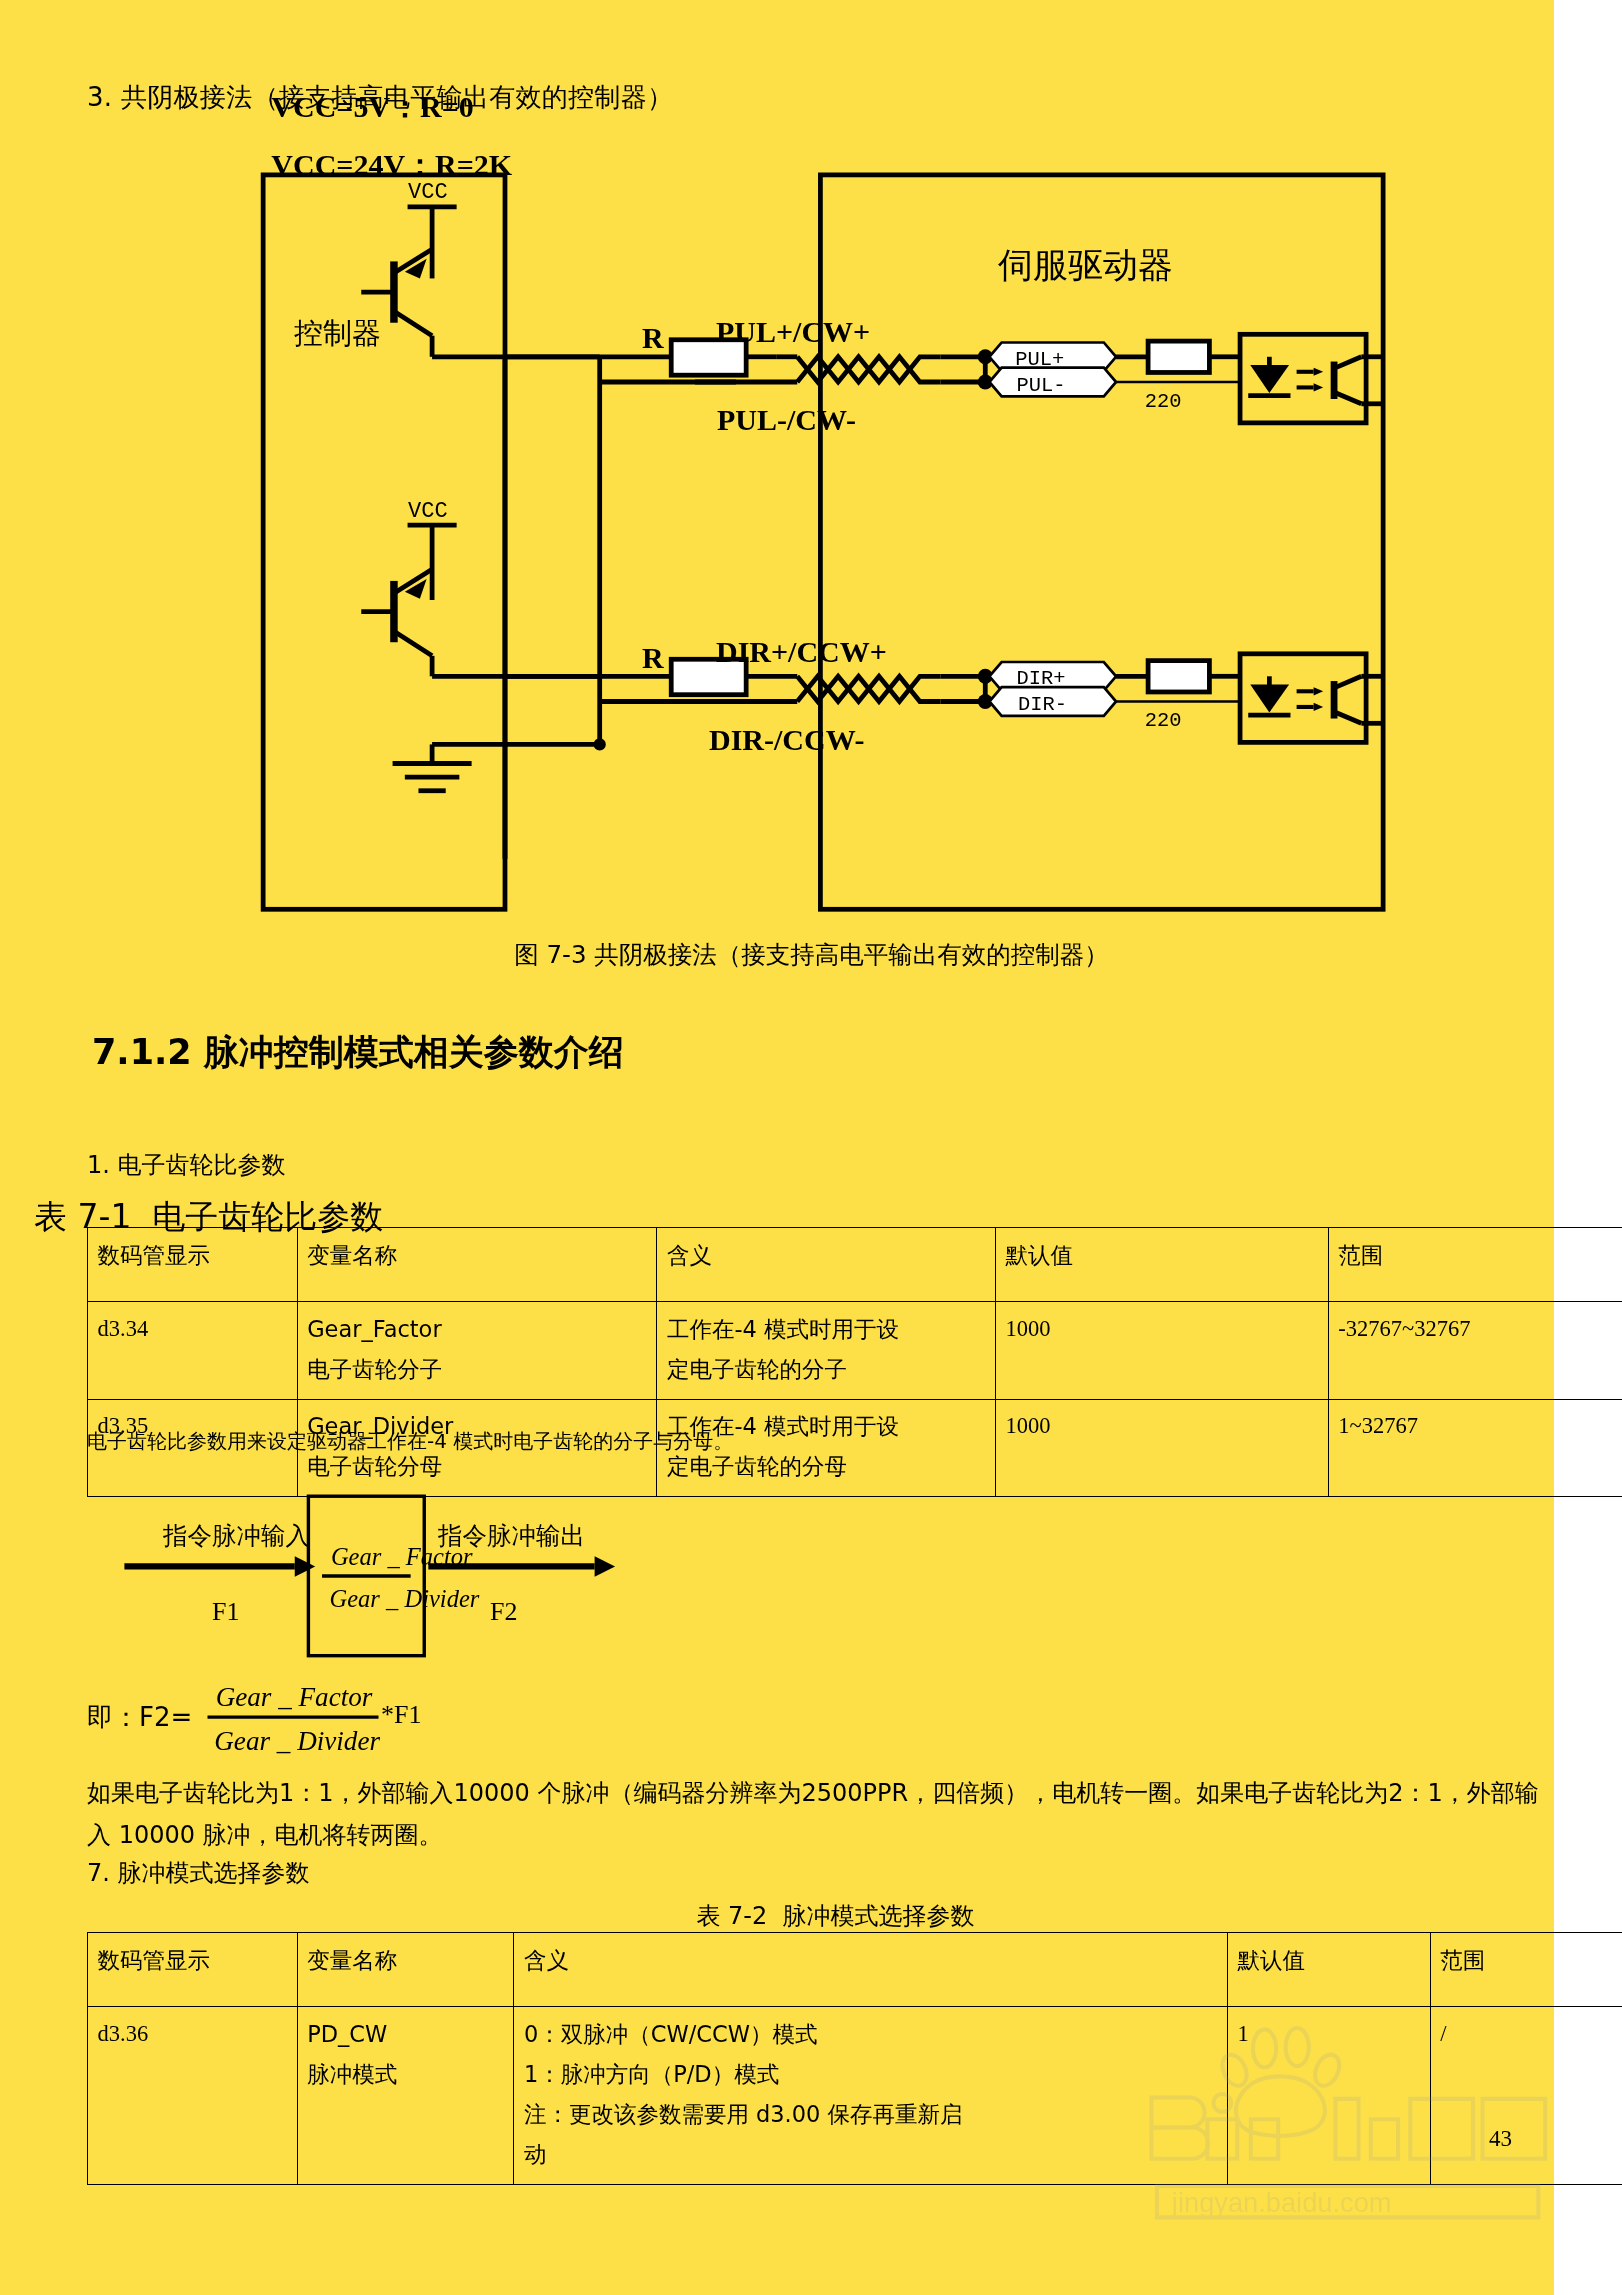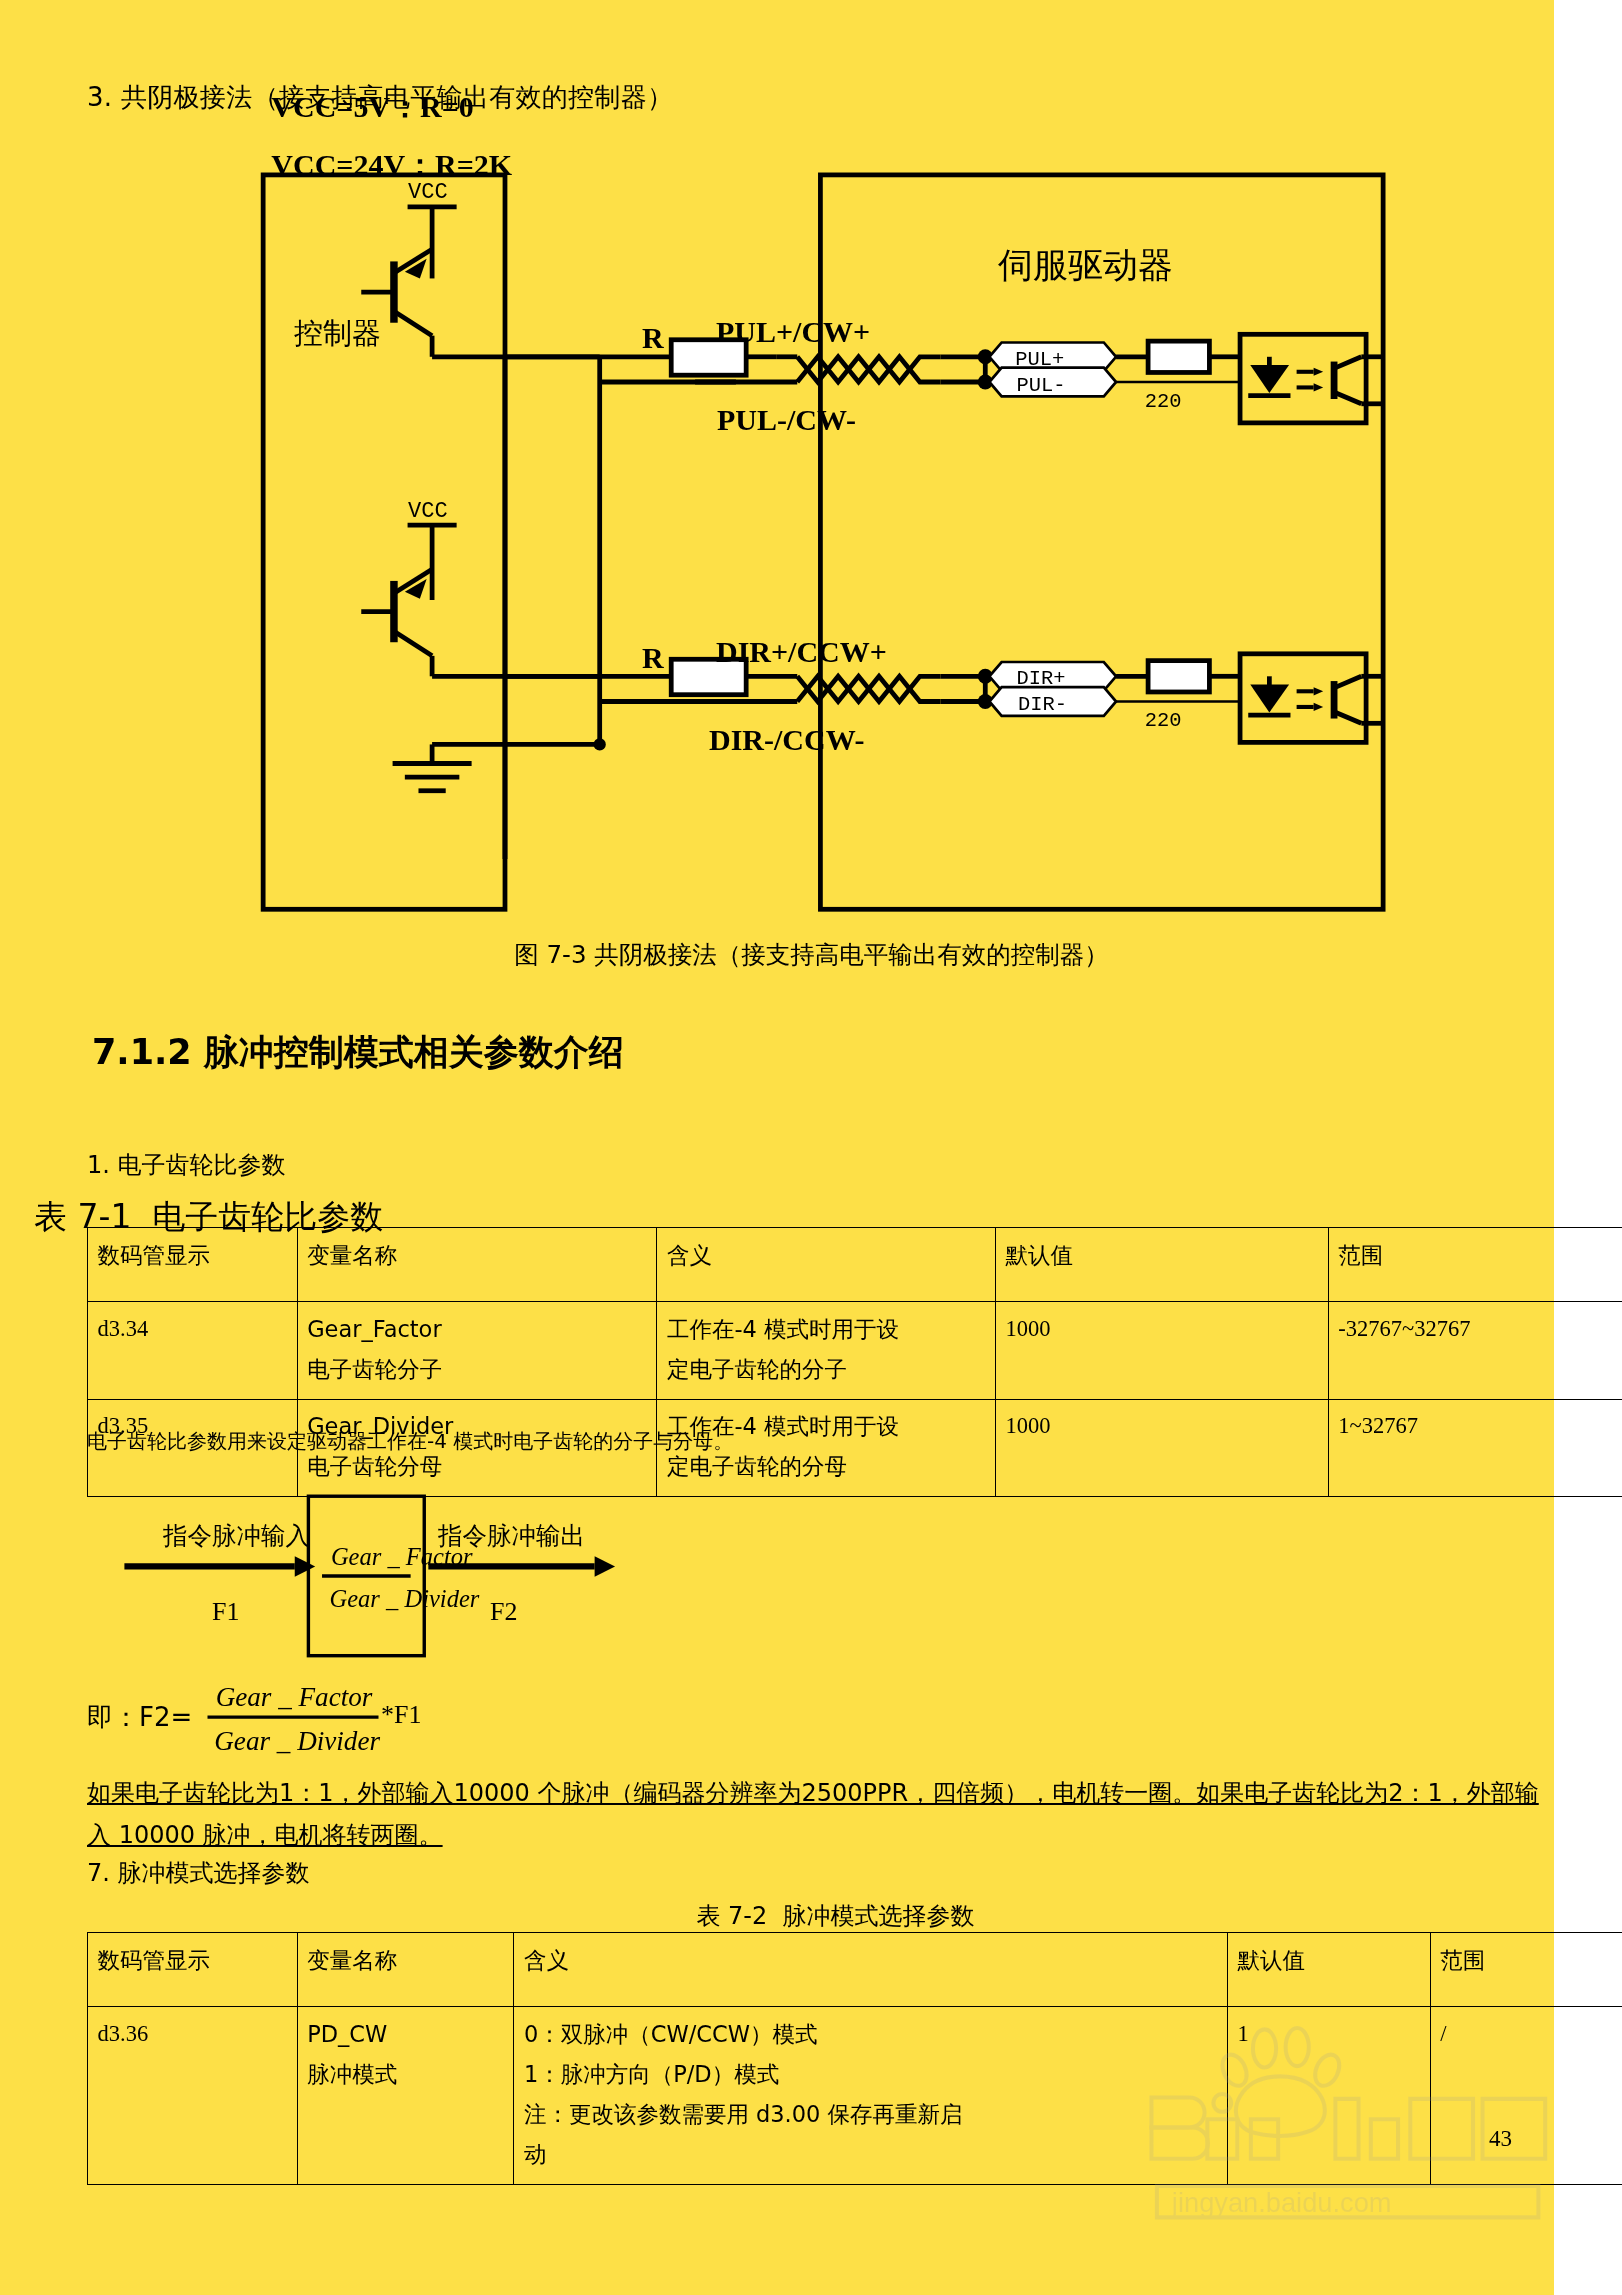--- a/index.html
+++ b/index.html
@@ -425,21 +425,21 @@
   <div id="formula-line">
     <svg width="545" height="95" viewBox="0 0 800 140" xmlns="http://www.w3.org/2000/svg">
       <line x1="176" y1="68" x2="428" y2="68" stroke="#000" stroke-width="5"></line>
       <text x="188" y="52" font-family="Liberation Serif, DejaVu Serif, serif" font-style="italic" font-size="40" fill="#000">Gear _ Factor</text>
       <text x="186" y="116" font-family="Liberation Serif, DejaVu Serif, serif" font-style="italic" font-size="40" fill="#000">Gear _ Divider</text>
     </svg>
     <div class="txt cjk" style="left:0; top:29px; font-size:26px;">即：F2=</div>
     <div class="txt" style="left:294px; top:29px; font-size:26px;">*F1</div>
   </div>
 
-  <div class="txt cjk" id="p-example" style="white-space:normal;text-decoration:underline;">如果电子齿轮比为1：1，外部输入10000 个脉冲（编码器分辨率为2500PPR，四倍频），电机转一圈。如果电子齿轮比为2：1，外部输入 10000 脉冲，电机将转两圈。</div>
+  <div class="txt cjk" id="p-example" style="white-space:normal;">如果电子齿轮比为1：1，外部输入10000 个脉冲（编码器分辨率为2500PPR，四倍频），电机转一圈。如果电子齿轮比为2：1，外部输入 10000 脉冲，电机将转两圈。</div>
 
   <div class="txt cjk" id="p-pulse-label">7. 脉冲模式选择参数</div>
 
   <div class="txt cjk" id="t2-title">表 7-2  脉冲模式选择参数</div>
 
   <table class="doc" id="table2">
     <tbody>
       <tr class="hdr">
         <td class="c0 cjk">数码管显示</td>
         <td class="c1 cjk">变量名称</td>

